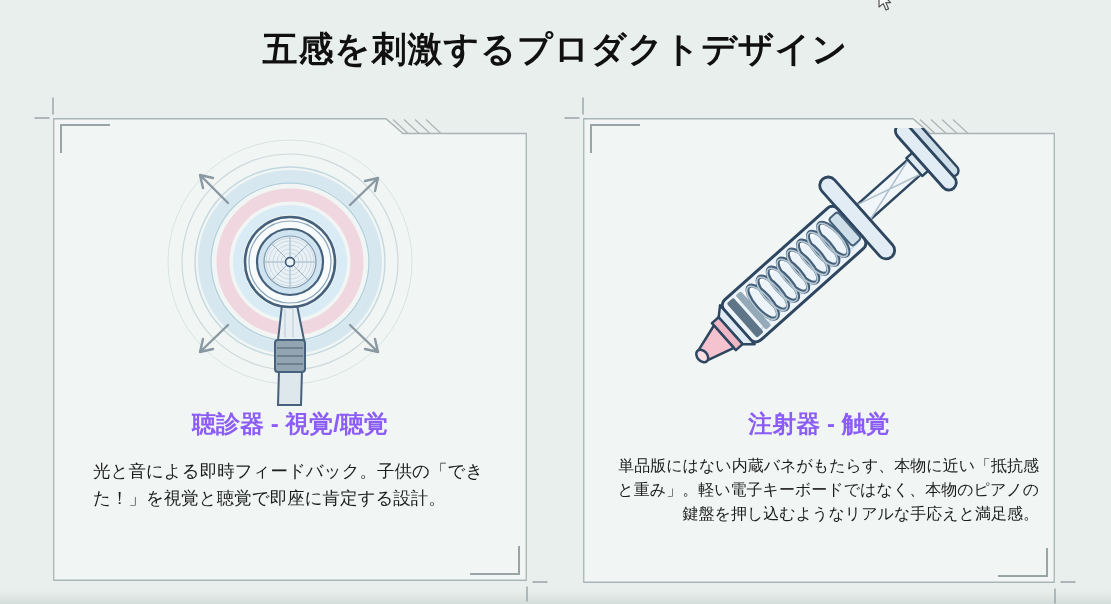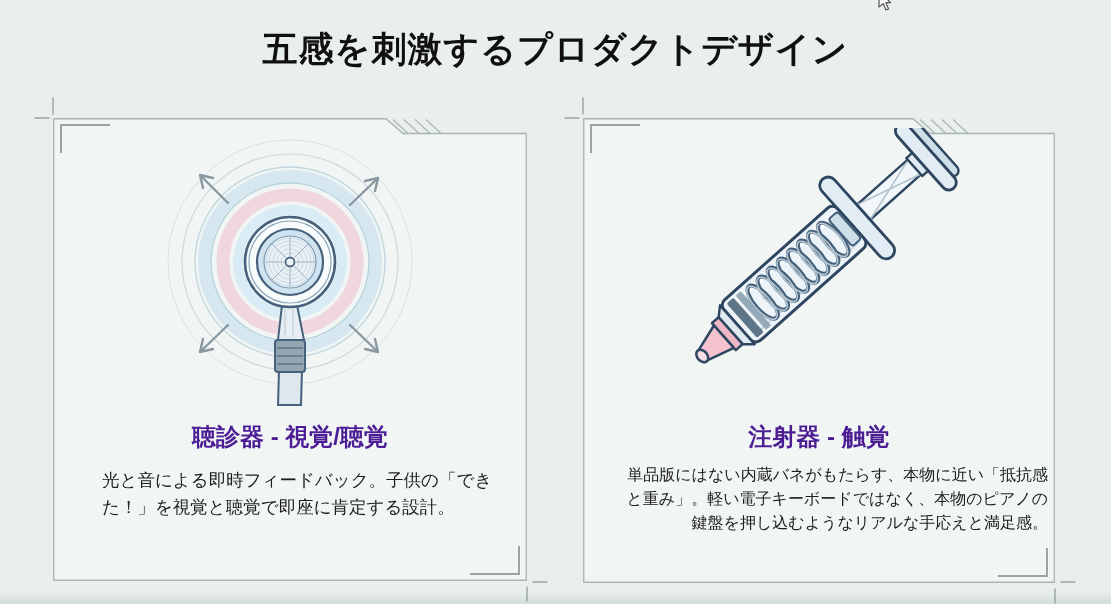--- a/index.html
+++ b/index.html
@@ -24,26 +24,26 @@
     letter-spacing:1px;margin:0;
   }
   .card{
     position:absolute;top:118px;
   }
   .card-left{left:53px;width:474px;height:463px;}
   .card-right{left:583px;width:472px;height:465px;border-radius:26px;}
   .card-frame{position:absolute;inset:0;}
   .card-illustration{position:absolute;left:0;}
   .card-title{
-    position:absolute;left:0;width:100%;top:303px;
-    text-align:center;font-size:24px;font-weight:800;color:#4c1d95;margin:0;
+    position:absolute;left:0;width:100%;top:290px;
+    text-align:center;font-size:24px;font-weight:800;color:#8b5cf6;margin:0;
   }
   .card-desc{
     position:absolute;top:336px;color:#1c1c1c;
-    font-size:17.5px;line-height:1.55;text-align:left;margin:13px;
+    font-size:17.5px;line-height:1.55;text-align:left;margin:4px;
   }
   .card-left .card-desc{left:36px;width:404px;}
   .card-right .card-desc{left:22px;width:430px;top:332px;font-size:16px;line-height:1.5;text-align:right;}
   .corner-marks{position:absolute;inset:0;pointer-events:none;}
   .cursor{position:absolute;left:876px;top:-9px;width:20px;height:22px;}
 </style>
 </head>
 <body>
 
 <div class="stage">

